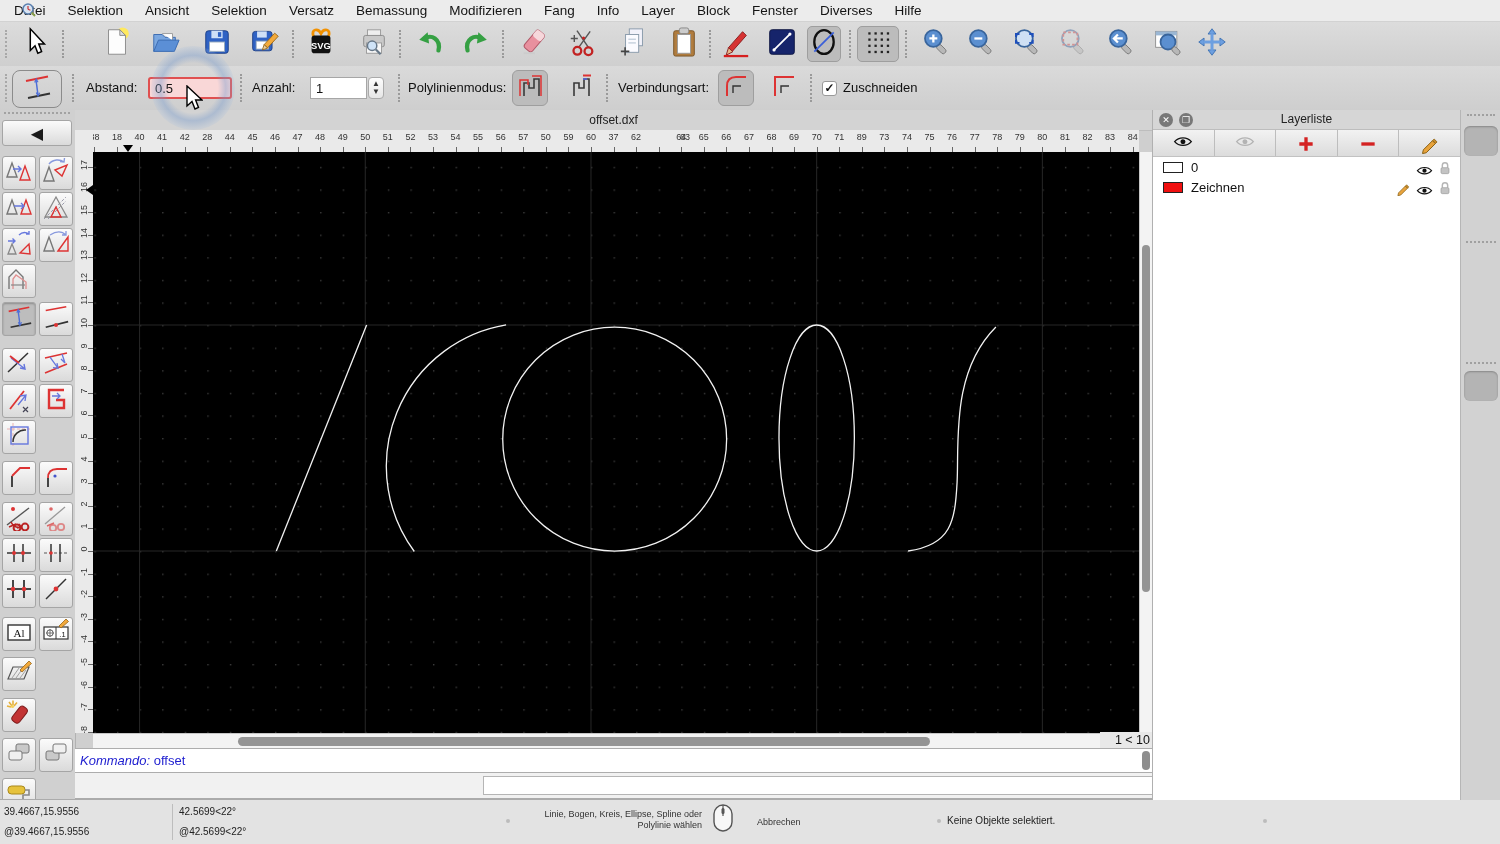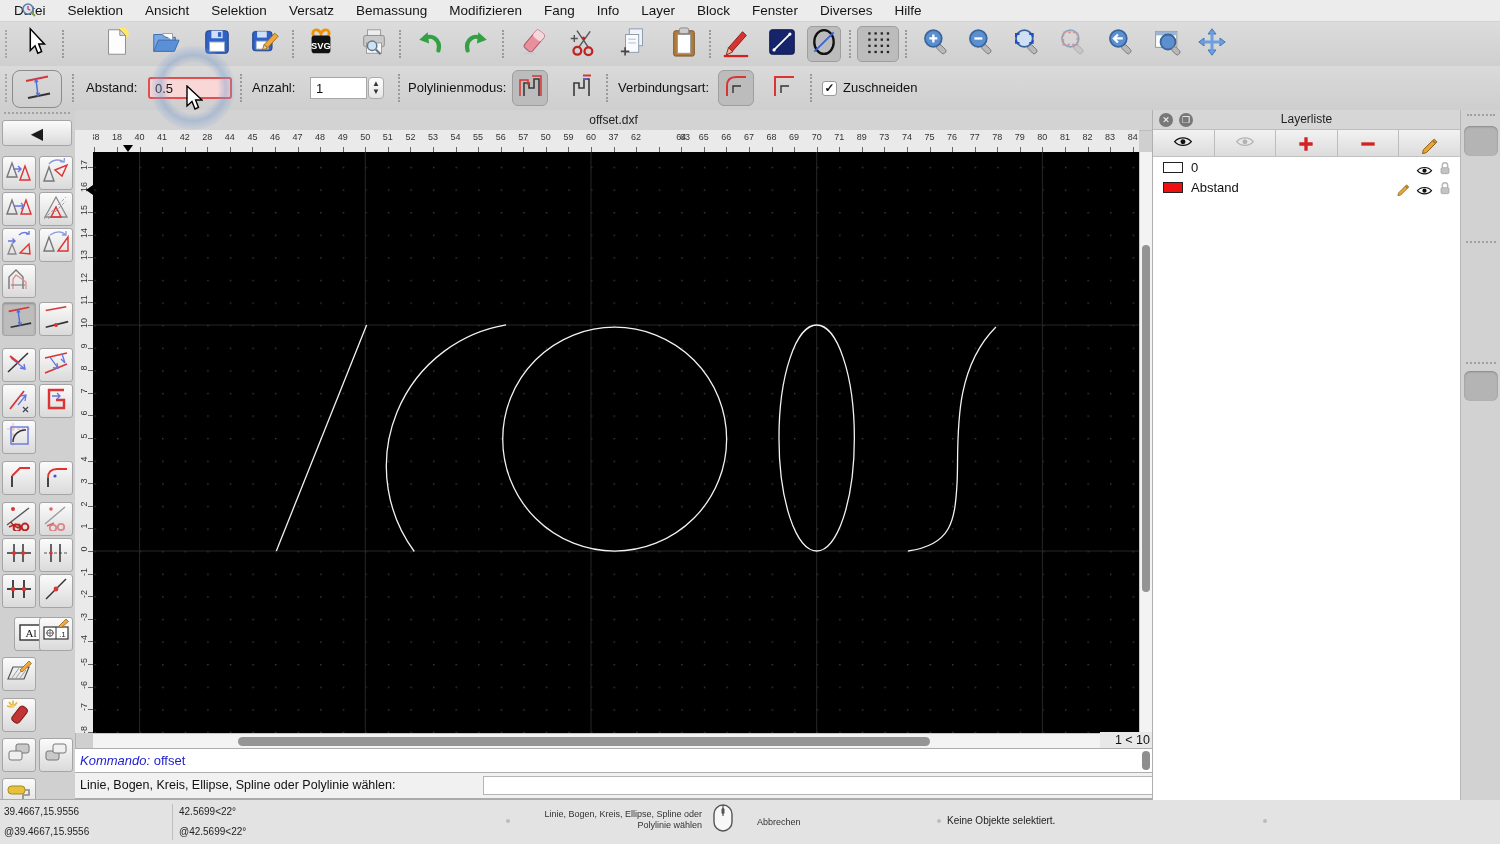--- a/index.html
+++ b/index.html
@@ -540,21 +540,21 @@
           <circle cx="8" cy="14" r="2.2" fill="#d33"></circle>
           <circle cx="19" cy="14" r="2.2" fill="#d33"></circle>
         </svg></span>
     </div>
     <div class="pal-btn" style="left:39px;top:464px">
       <span><svg viewBox="0 0 28 28" xmlns="http://www.w3.org/2000/svg">
           <line x1="4" y1="24" x2="24" y2="4" stroke="#333" stroke-width="1.5"></line>
           <circle cx="14" cy="14" r="2.4" fill="#d33"></circle>
         </svg></span>
     </div>
-    <div class="pal-btn" style="left:14px;top:507px">
+    <div class="pal-btn" style="left:2px;top:507px">
       <span><svg viewBox="0 0 28 28" xmlns="http://www.w3.org/2000/svg">
           <rect x="3" y="7" width="22" height="15" fill="#fff" stroke="#333" stroke-width="1.4"></rect>
           <text x="14" y="18.5" font-size="11" text-anchor="middle" fill="#111" font-family="Liberation Serif, serif">Al</text>
         </svg></span>
     </div>
     <div class="pal-btn" style="left:39px;top:507px">
       <span><svg viewBox="0 0 28 28" xmlns="http://www.w3.org/2000/svg">
           <rect x="2" y="9" width="24" height="12" fill="#fff" stroke="#333" stroke-width="1.2"></rect>
           <line x1="14" y1="9" x2="14" y2="21" stroke="#333"></line>
           <circle cx="8" cy="15" r="3.2" fill="none" stroke="#555"></circle>
@@ -797,21 +797,20 @@
   </div>
 <div id="scroll-corner" class="abs"></div>
 <div id="zoom-status" class="abs">1 &lt; 10</div>
 
 <div id="cmd-history" class="abs">
   <div class="txt"><span class="prefix">Kommando:</span>&nbsp;<span>offset</span></div>
   <div class="thumb"></div>
 </div>
 
 <div id="cmd-prompt" class="abs">
-  <div class="lbl">Linie, Bogen, Kreis, Ellipse, Spline oder Polylinie wählen:</div>
   <input id="cmd-input" class="abs" value="" style="">
   <div id="cmd-window-btn" class="abs">
     <svg width="15" height="13" viewBox="0 0 16 14">
         <rect x="1.5" y="1.5" width="13" height="11" fill="#fff" stroke="#444"></rect>
         <rect x="1.5" y="1.5" width="13" height="3.5" fill="#444"></rect>
       </svg>
   </div>
 </div>
 
 <div id="statusbar" class="abs">
@@ -879,21 +878,21 @@
           <path d="M2 8 C7 2 17 2 22 8 C17 14 7 14 2 8 Z" fill="none" stroke="#111" stroke-width="1.6"></path>
           <circle cx="12" cy="8" r="3" fill="#111"></circle>
         </svg></div>
       <div class="lp-ico" style="left:286px;width:12px;height:15px"><svg viewBox="0 0 18 22" xmlns="http://www.w3.org/2000/svg">
           <path d="M5 10 V6.5 a4 4 0 0 1 8 0 V10" fill="none" stroke="#b5b5b5" stroke-width="2.2"></path>
           <rect x="3" y="10" width="12" height="9" rx="2" fill="#c3c3c3" stroke="#9a9a9a"></rect>
         </svg></div>
     </div>
     <div class="lp-row" style="top:68px">
       <div class="lp-swatch" style="background:#f01010"></div>
-      <div class="lp-name">Abstand</div>
+      <div class="lp-name">Zeichnen</div>
       <div class="lp-ico" style="left:243px;width:15px;height:15px"><svg viewBox="0 0 24 24" xmlns="http://www.w3.org/2000/svg">
           <path d="M4 19 L15 8 l3.5 3.5 L7.5 22.5 L3 23.5 z" fill="#e8a33c" stroke="#8a6215" stroke-width="1.2"></path>
           <path d="M15 8 l2 -2 l3.5 3.5 l-2 2 z" fill="#c98c2a" stroke="#8a6215"></path>
         </svg></div>
       <div class="lp-ico" style="left:263px;width:17px;height:13px;top:4px"><svg viewBox="0 0 24 16" xmlns="http://www.w3.org/2000/svg">
           <path d="M2 8 C7 2 17 2 22 8 C17 14 7 14 2 8 Z" fill="none" stroke="#111" stroke-width="1.6"></path>
           <circle cx="12" cy="8" r="3" fill="#111"></circle>
         </svg></div>
       <div class="lp-ico" style="left:286px;width:12px;height:15px"><svg viewBox="0 0 18 22" xmlns="http://www.w3.org/2000/svg">
           <path d="M5 10 V6.5 a4 4 0 0 1 8 0 V10" fill="none" stroke="#b5b5b5" stroke-width="2.2"></path>

